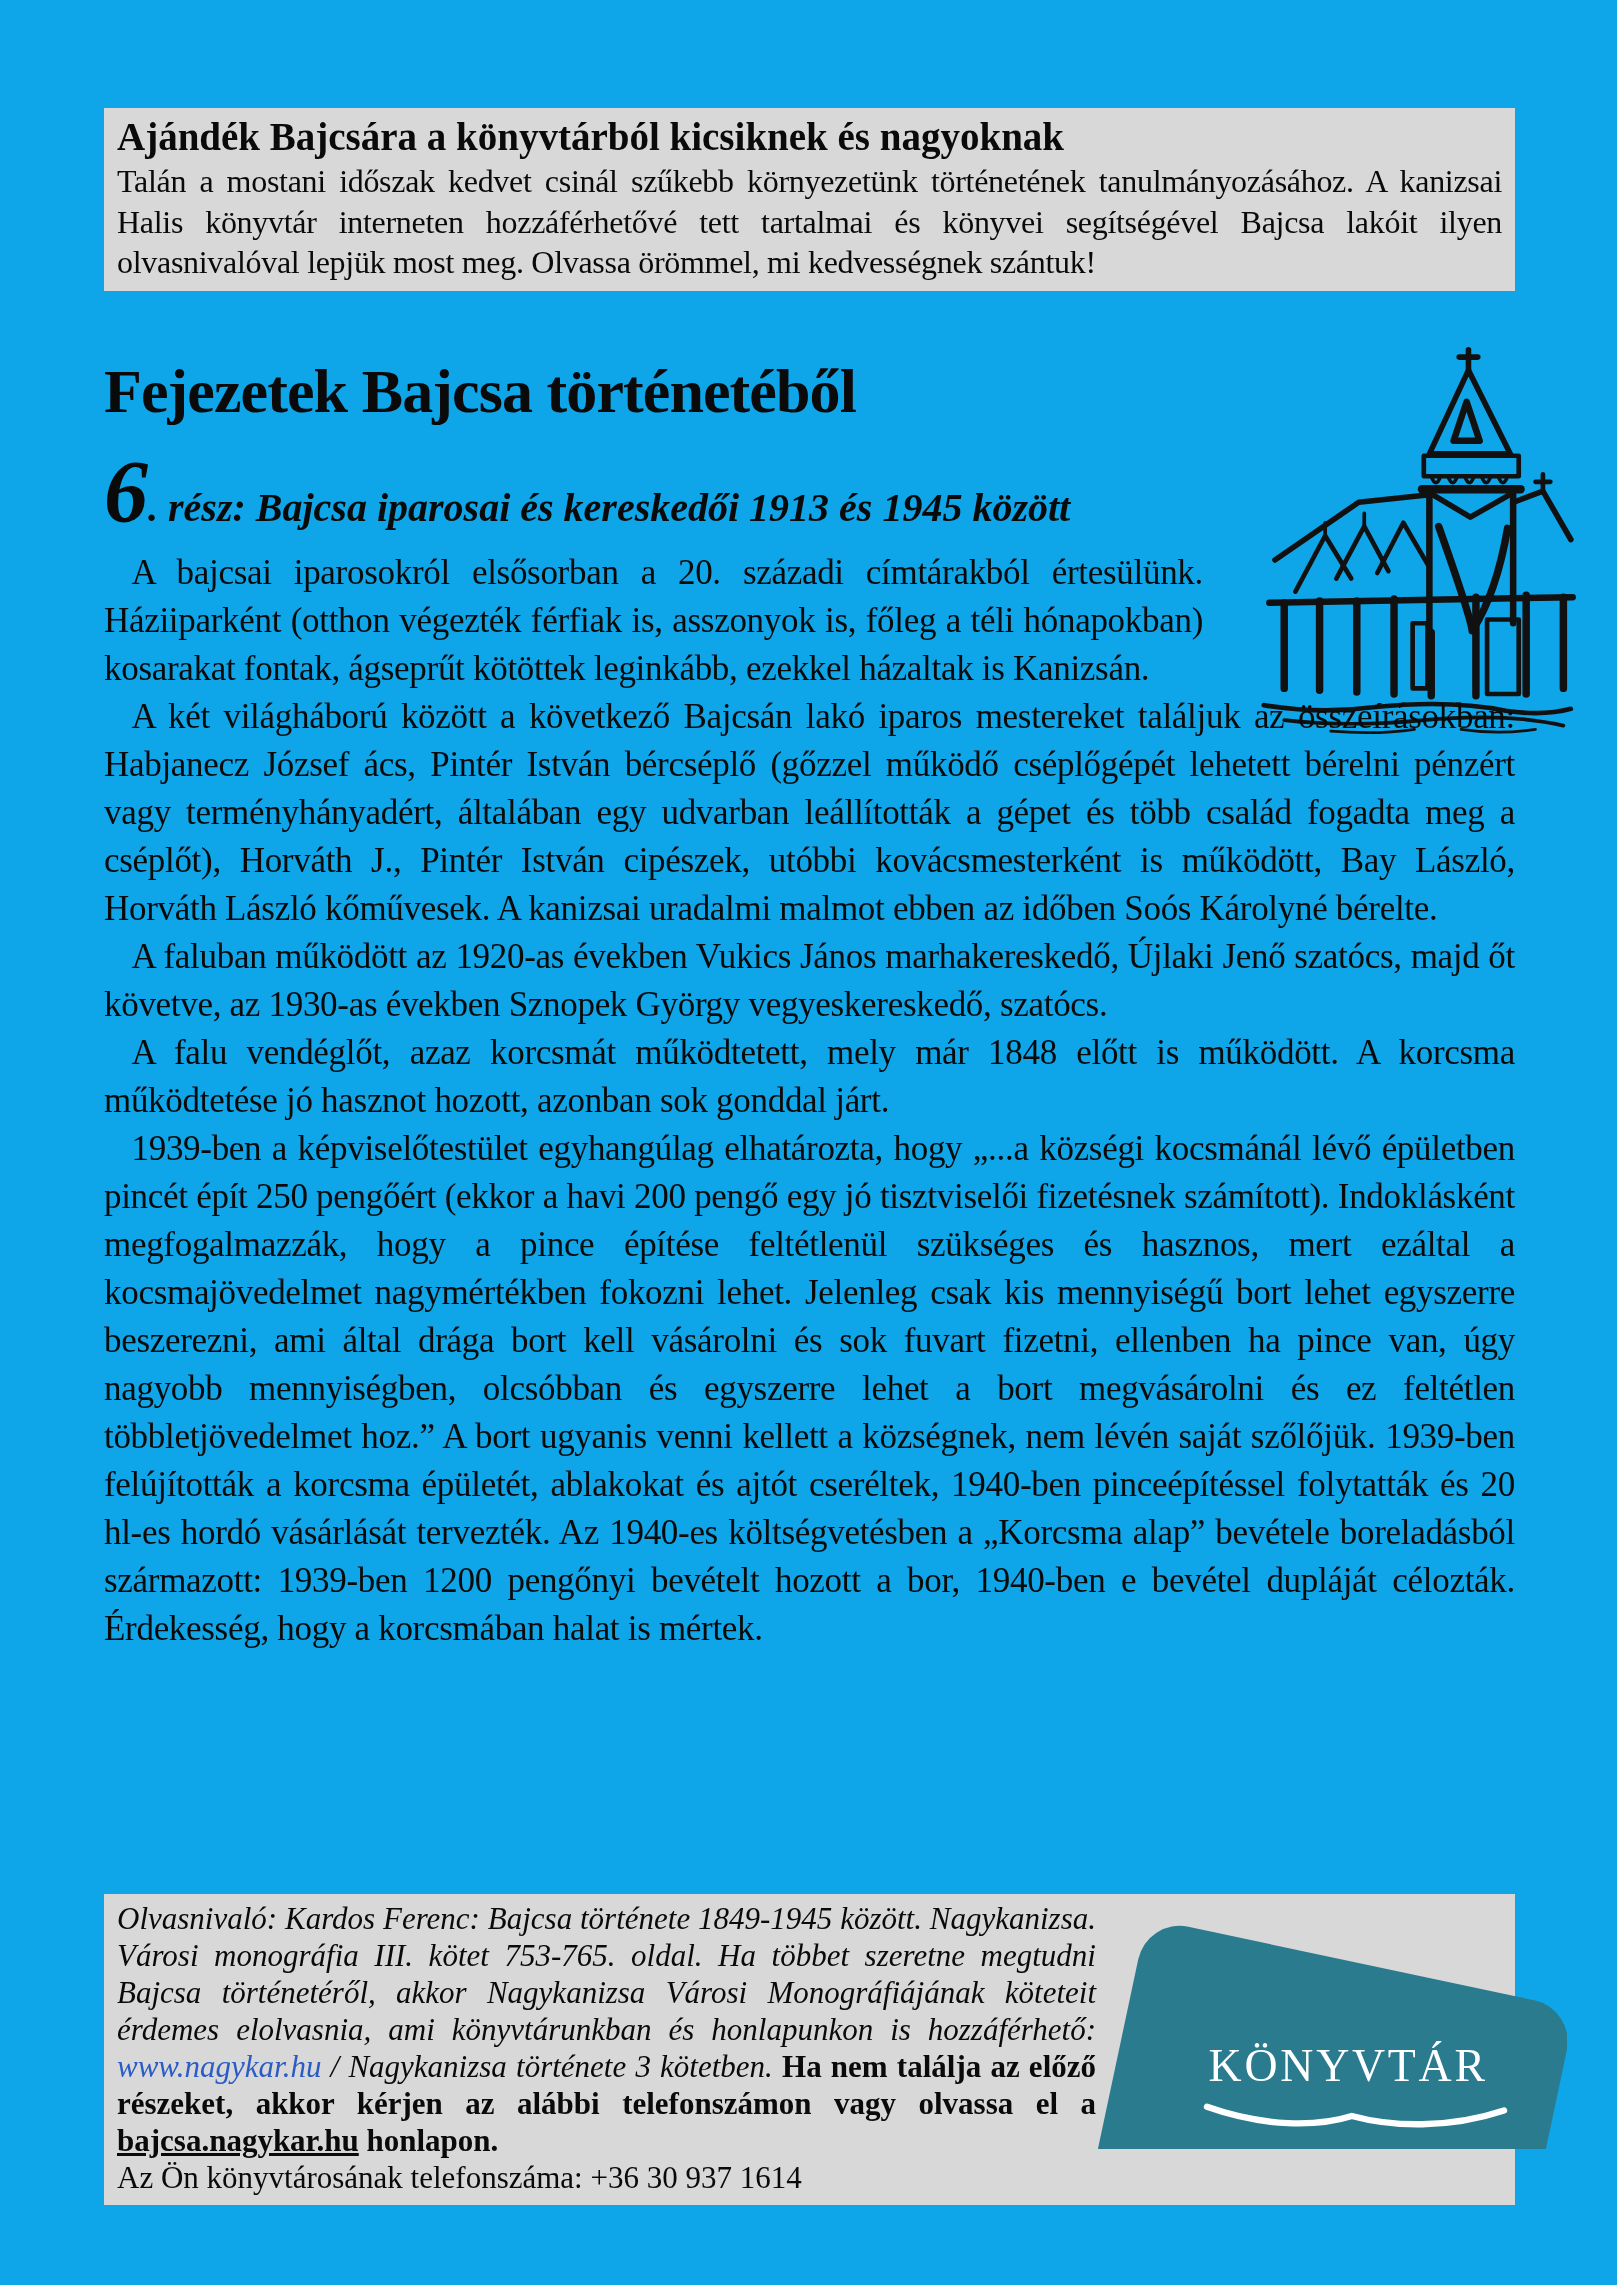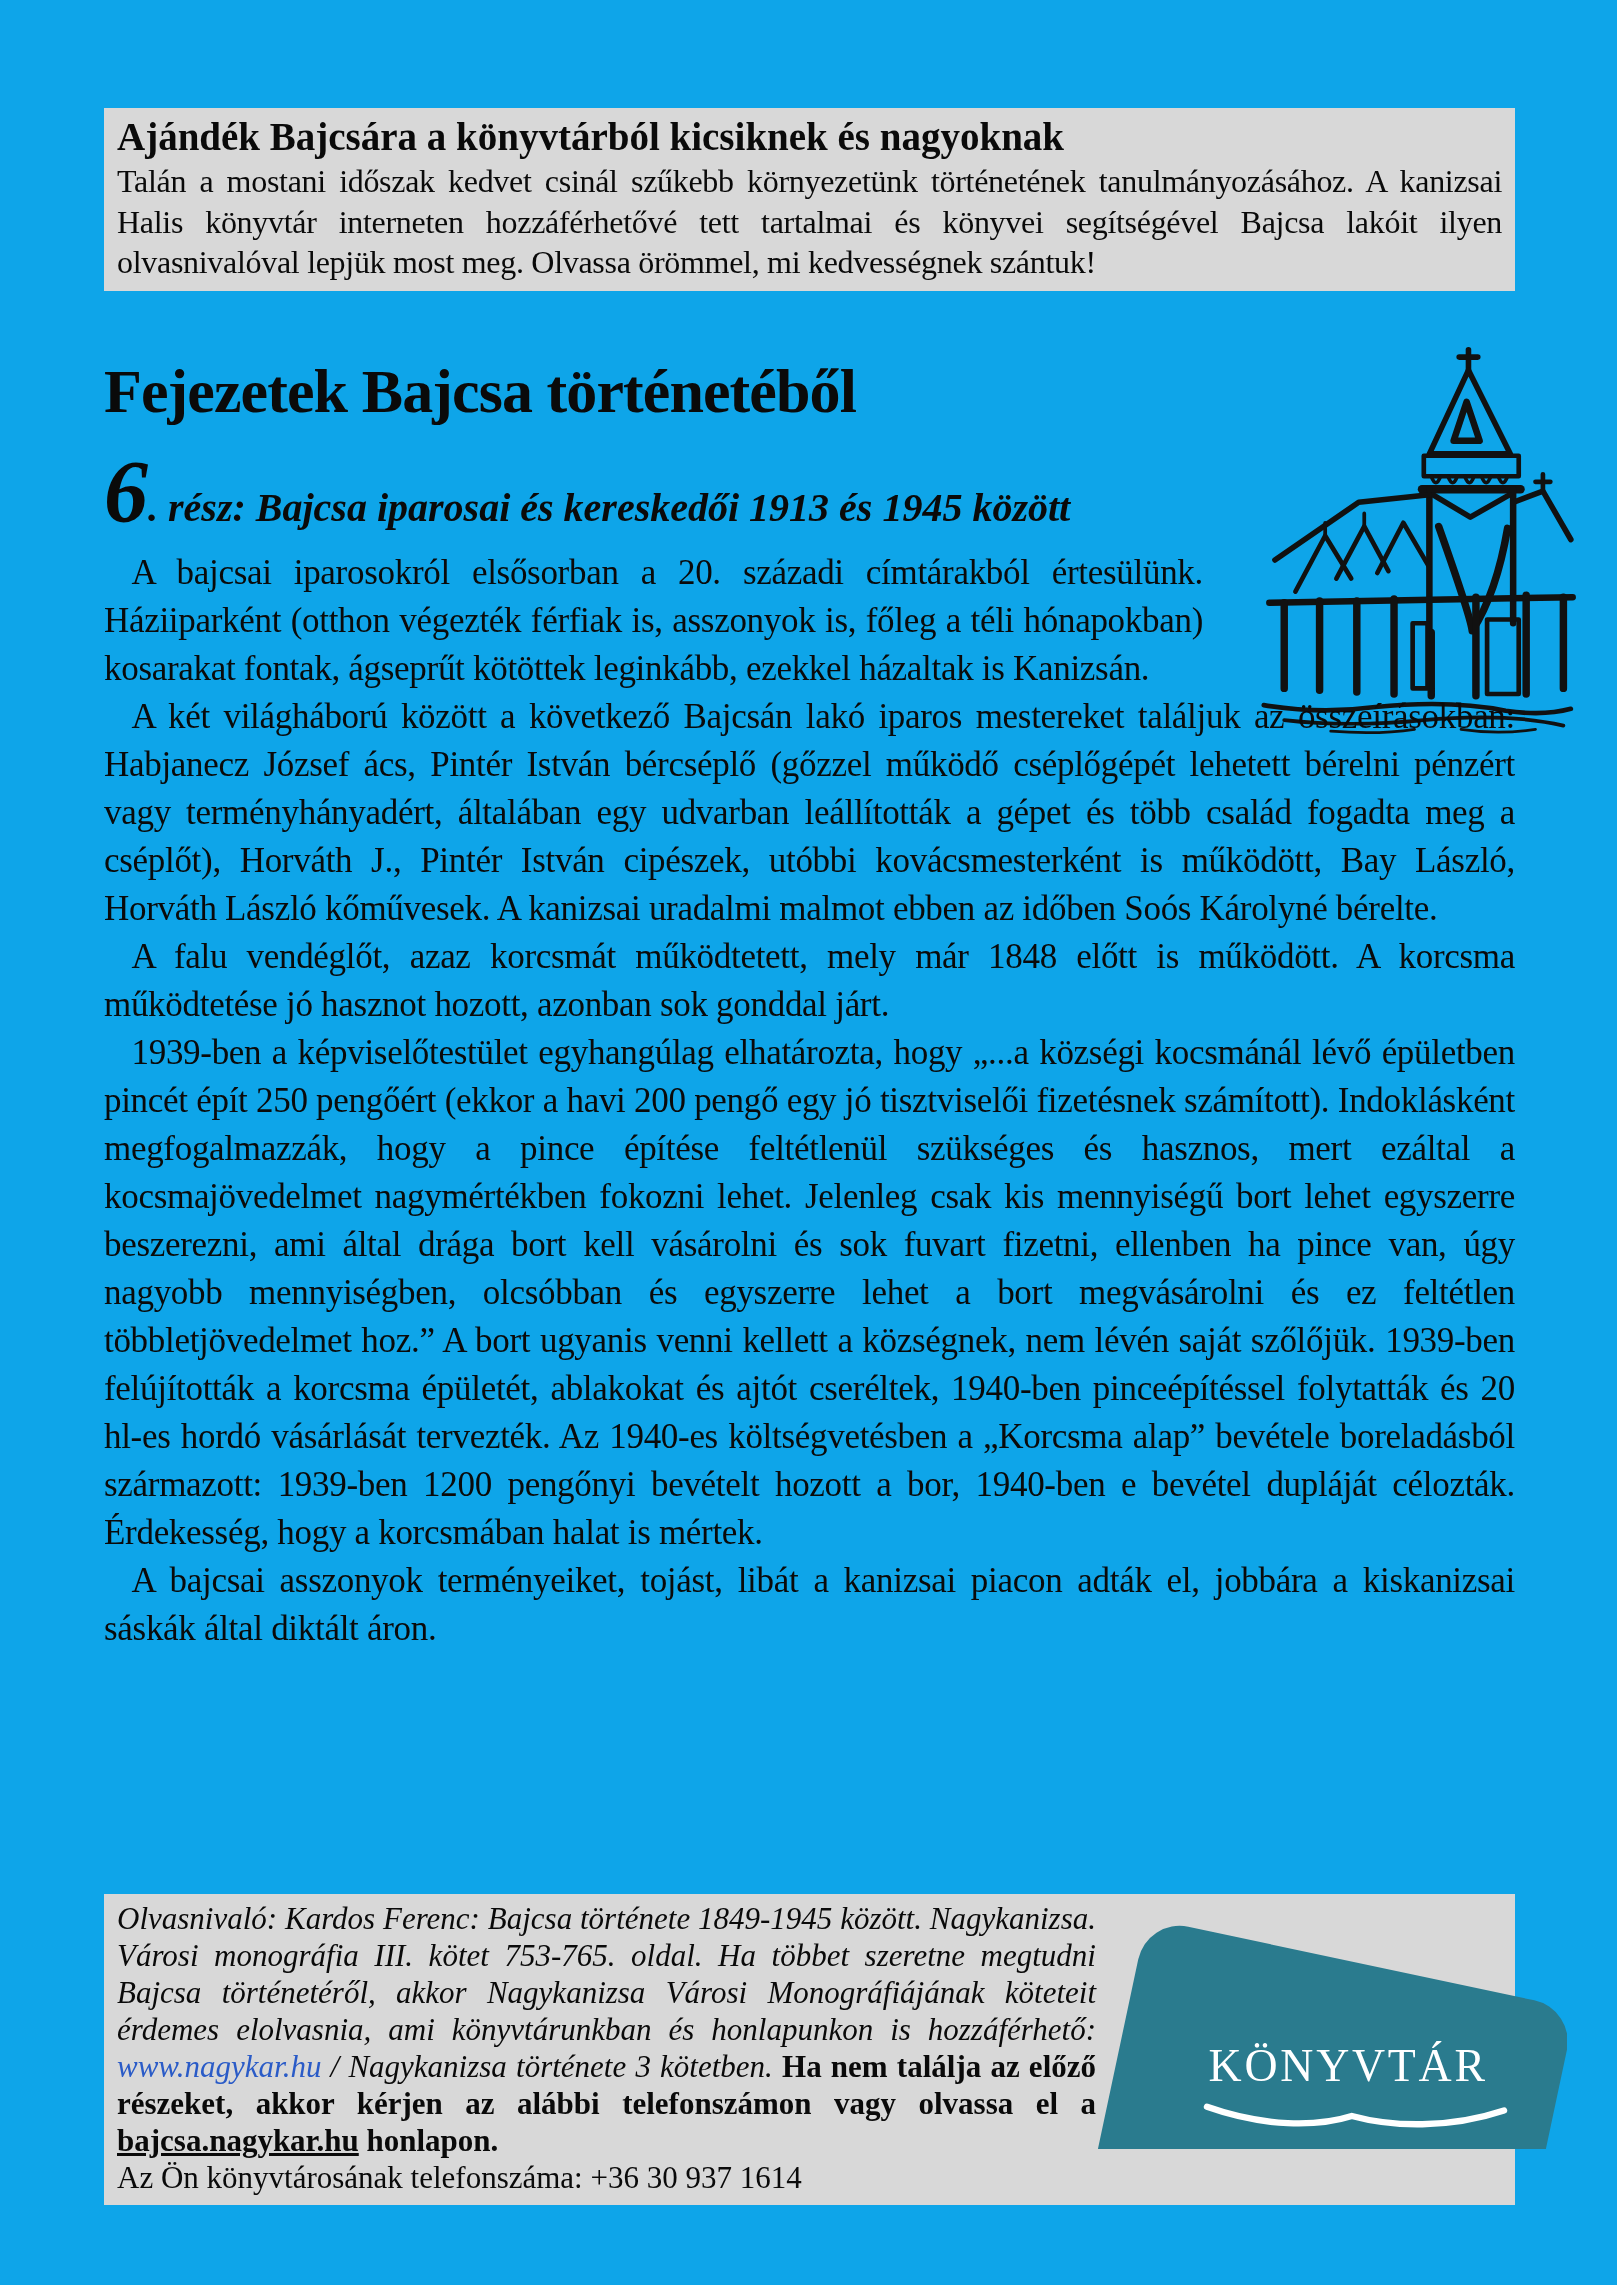--- a/index.html
+++ b/index.html
@@ -120,23 +120,23 @@
 
       <path d="M18 388 q60 10 120 2 q80 -8 140 4 q40 6 70 -2" stroke-width="5"></path>
       <path d="M40 404 q70 8 150 0 q90 -8 150 6" stroke-width="4"></path>
       <path d="M90 416 q50 4 90 -2 M230 414 q40 6 80 0" stroke-width="3"></path>
     </svg>
   </div>
 
   <div class="body-text">
     <p class="wrap-church">A bajcsai iparosokról elsősorban a 20. századi címtárakból értesülünk. Háziiparként (otthon végezték férfiak is, asszonyok is, főleg a téli hónapokban) kosarakat fontak, ágseprűt kötöttek leginkább, ezekkel házaltak is Kanizsán.</p>
     <p>A két világháború között a következő Bajcsán lakó iparos mestereket találjuk az összeírásokban: Habjanecz József ács, Pintér István bércséplő (gőzzel működő cséplőgépét lehetett bérelni pénzért vagy terményhányadért, általában egy udvarban leállították a gépet és több család fogadta meg a cséplőt), Horváth J., Pintér István cipészek, utóbbi kovácsmesterként is működött, Bay László, Horváth László kőművesek. A kanizsai uradalmi malmot ebben az időben Soós Károlyné bérelte.</p>
+    <p>A faluban működött az 1920-as években Vukics János marhakereskedő, Újlaki Jenő szatócs, majd őt követve, az 1930-as években Sznopek György vegyeskereskedő, szatócs.</p>
     <p>A falu vendéglőt, azaz korcsmát működtetett, mely már 1848 előtt is működött. A korcsma működtetése jó hasznot hozott, azonban sok gonddal járt.</p>
     <p>1939-ben a képviselőtestület egyhangúlag elhatározta, hogy „...a községi kocsmánál lévő épületben pincét épít 250 pengőért (ekkor a havi 200 pengő egy jó tisztviselői fizetésnek számított). Indoklásként megfogalmazzák, hogy a pince építése feltétlenül szükséges és hasznos, mert ezáltal a kocsmajövedelmet nagymértékben fokozni lehet. Jelenleg csak kis mennyiségű bort lehet egyszerre beszerezni, ami által drága bort kell vásárolni és sok fuvart fizetni, ellenben ha pince van, úgy nagyobb mennyiségben, olcsóbban és egyszerre lehet a bort megvásárolni és ez feltétlen többletjövedelmet hoz.” A bort ugyanis venni kellett a községnek, nem lévén saját szőlőjük. 1939-ben felújították a korcsma épületét, ablakokat és ajtót cseréltek, 1940-ben pinceépítéssel folytatták és 20 hl-es hordó vásárlását tervezték. Az 1940-es költségvetésben a „Korcsma alap” bevétele boreladásból származott: 1939-ben 1200 pengőnyi bevételt hozott a bor, 1940-ben e bevétel dupláját célozták. Érdekesség, hogy a korcsmában halat is mértek.</p>
-    <p>A bajcsai asszonyok terményeiket, tojást, libát a kanizsai piacon adták el, jobbára a kiskanizsai sáskák által diktált áron.</p>
   </div>
 
   <div class="footer-box">
 
     <div class="logo-float">
       <svg viewBox="0 0 520 252" style="font-size:34px">
         <rect x="22" y="46" width="478" height="340" rx="46" fill="#2a7b8e" transform="rotate(12 261 216)"></rect>
         <text x="282" y="178" text-anchor="middle" font-family="Liberation Serif, serif" font-size="50" letter-spacing="3" fill="#ffffff" stroke="none">KÖNYVTÁR</text>
         <path d="M128 206 C 190 228, 248 228, 286 216 C 330 228, 392 230, 452 210" fill="none" stroke="#ffffff" stroke-width="7" stroke-linecap="round"></path>
       </svg>

